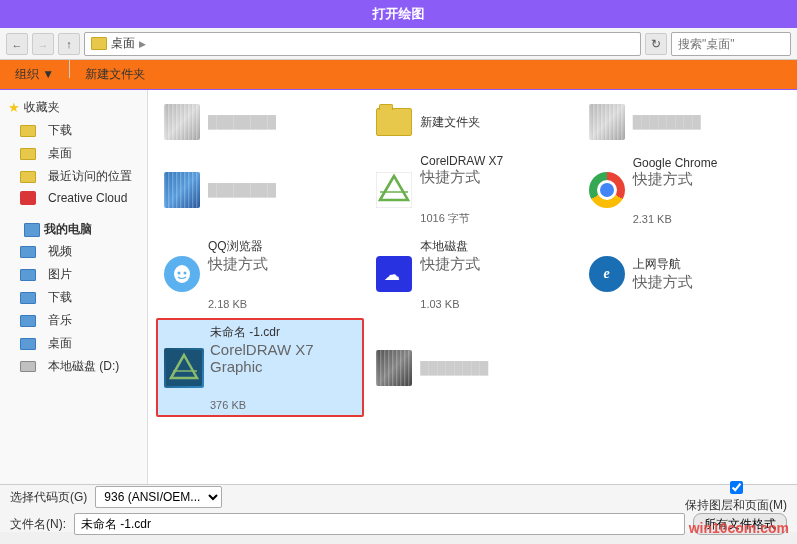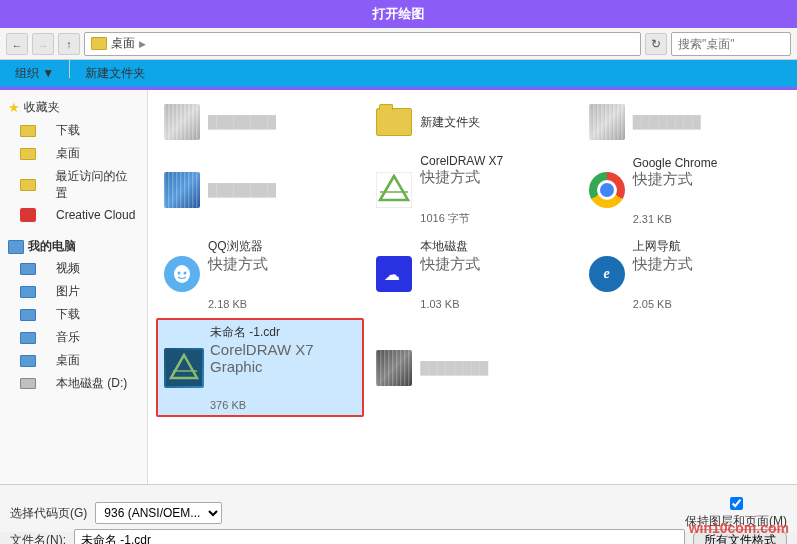--- a/index.html
+++ b/index.html
@@ -55,25 +55,25 @@
       cursor: pointer; font-size: 12px; color: #555;
     }
 
     .addr-search {
       height: 24px; border: 1px solid #aaa; border-radius: 2px;
       padding: 0 6px; font-size: 12px; width: 120px; background: #fff;
       color: #999;
     }
 
     .toolbar {
-      background: #0ea5e9;
+      background: #f97316;
       height: 30px;
       display: flex;
       padding: 0 8px;
-      border-bottom: 3px solid #8b5cf6;
+      border-bottom: 1px solid #8b5cf6;
       gap: 8px;
     }
 
     .toolbar-btn {
       display: flex; align-items: center; gap: 3px;
       cursor: pointer; padding: 3px 6px; font-size: 12px; color: #333;
       border: 1px solid transparent; border-radius: 2px;
     }
 
     .toolbar-sep { width: 1px; height: 18px; background: #ccc; }
@@ -92,27 +92,27 @@
       overflow-y: auto;
     }
 
     .sidebar-section-title {
       display: flex; align-items: center; gap: 4px;
       padding: 3px 8px; font-size: 12px; color: #333; cursor: pointer;
     }
     .sidebar-section-title .star { color: #f5c518; font-size: 13px; }
 
     .sidebar-item {
-      display: flex; align-items: center; gap: 20px;
+      display: flex; align-items: center; gap: 12px;
       padding: 3px 10px 3px 20px; font-size: 12px; color: #333; cursor: pointer;
     }
 
     .sidebar-group-title {
       display: flex; align-items: center; gap: 4px;
-      padding: 5px 8px 2px 8px; font-size: 12px; color: #333; font-weight: bold;
+      padding: 5px 8px 2px 24px; font-size: 12px; color: #333; font-weight: bold;
     }
 
     .folder-icon-sm {
       width: 16px; height: 12px; background: #e8c84a;
       border: 1px solid #c8a820; border-radius: 1px; display: inline-block;
     }
     .folder-icon-blue {
       width: 16px; height: 12px; background: #5b9bd5;
       border: 1px solid #3a7abf; border-radius: 1px; display: inline-block;
     }
@@ -209,21 +209,21 @@
       width: 40px; height: 40px;
       background: linear-gradient(135deg, #1a5276, #2e86c1);
       display: flex; align-items: center; justify-content: center;
       position: relative; border-radius: 2px; overflow: hidden;
     }
 
     .bottom-bar {
       height: 48px;
       background: #f5f5f5;
       border-top: 1px solid #ccc;
-      padding: 16px 10px;
+      padding: 0 10px;
       display: flex; flex-direction: column; gap: 4px;
     }
 
     .bottom-row {
       display: flex; align-items: center; gap: 8px; height: 24px;
     }
 
     .bottom-label { font-size: 12px; color: #333; white-space: nowrap; }
 
     .bottom-select {
@@ -463,21 +463,20 @@
       </div>
     </div>
 
     <div class="file-item">
       <div class="file-icon-wrap">
         <div class="icon-ie">e</div>
       </div>
       <div class="file-info">
         <div class="file-name">上网导航</div>
         <div class="file-desc">快捷方式</div>
-        <div class="file-size">2.05 KB</div>
       </div>
     </div>
 
     <div class="file-item selected">
       <div class="file-icon-wrap">
         <div class="icon-cdr">
           <svg width="36" height="36" viewBox="0 0 36 36">
             <rect width="36" height="36" fill="#1a5276"></rect>
             <polygon points="18,5 31,28 5,28" fill="none" stroke="#8aba6c" stroke-width="2.5"></polygon>
             <line x1="18" y1="5" x2="5" y2="28" stroke="#8aba6c" stroke-width="2"></line>

